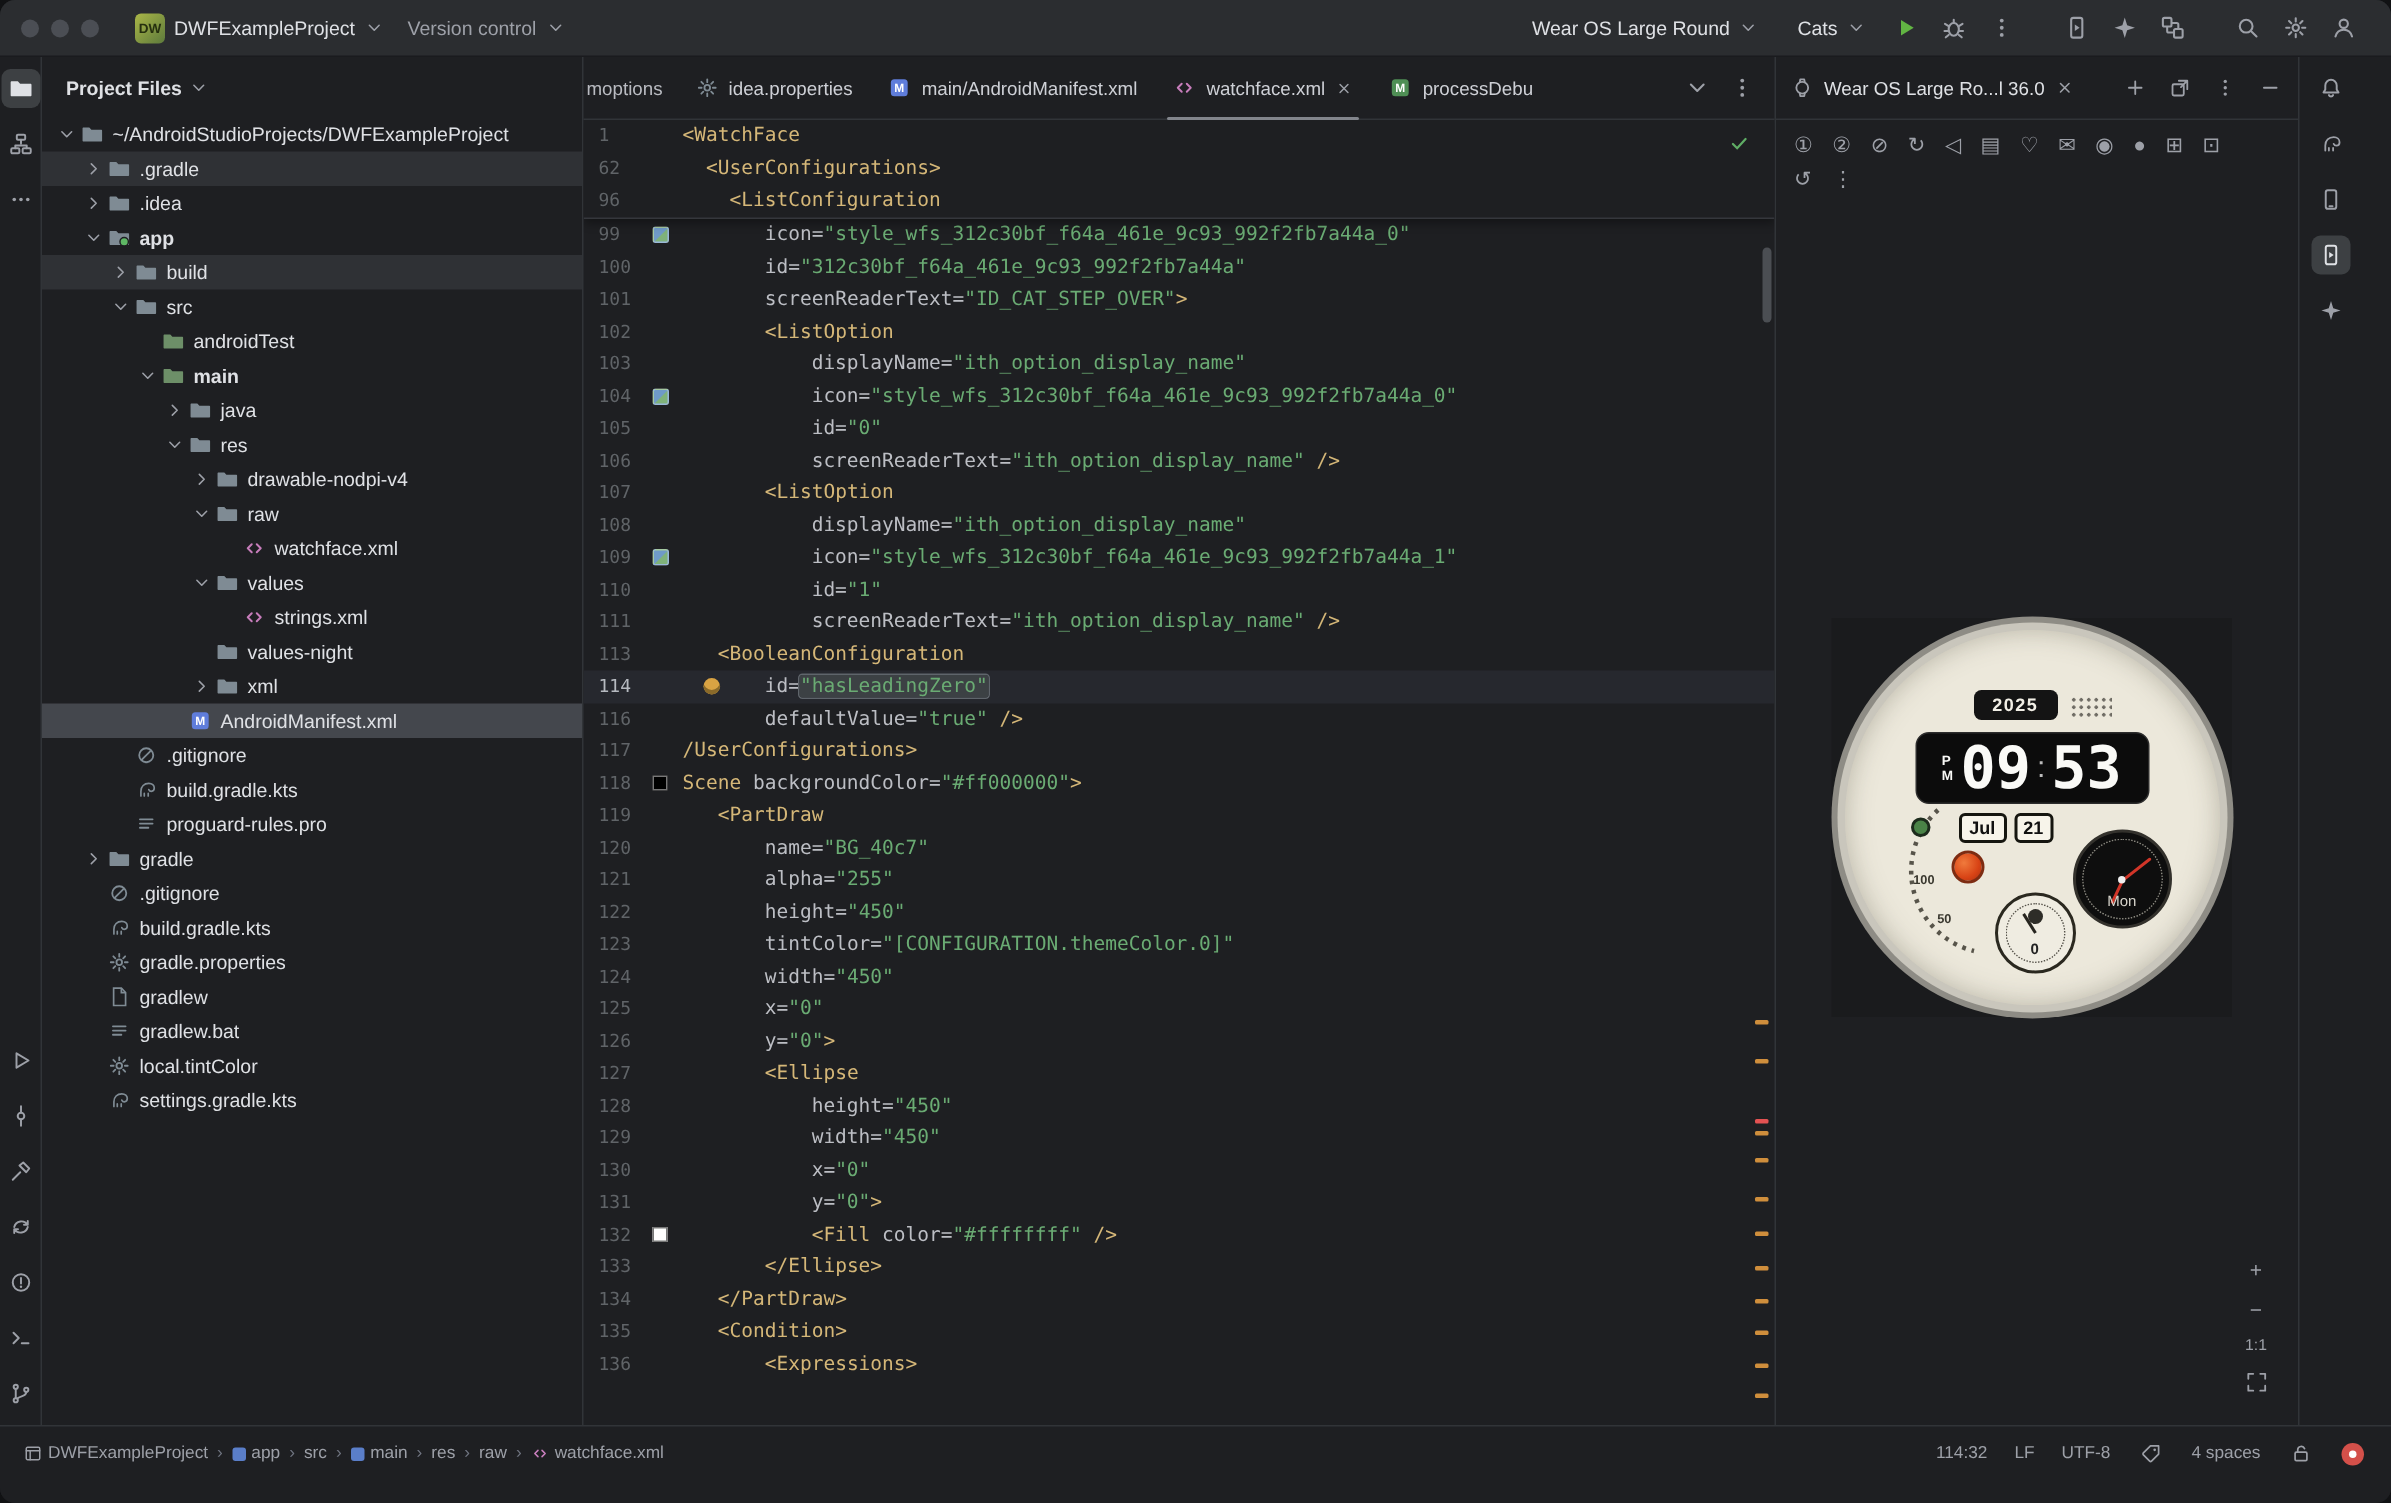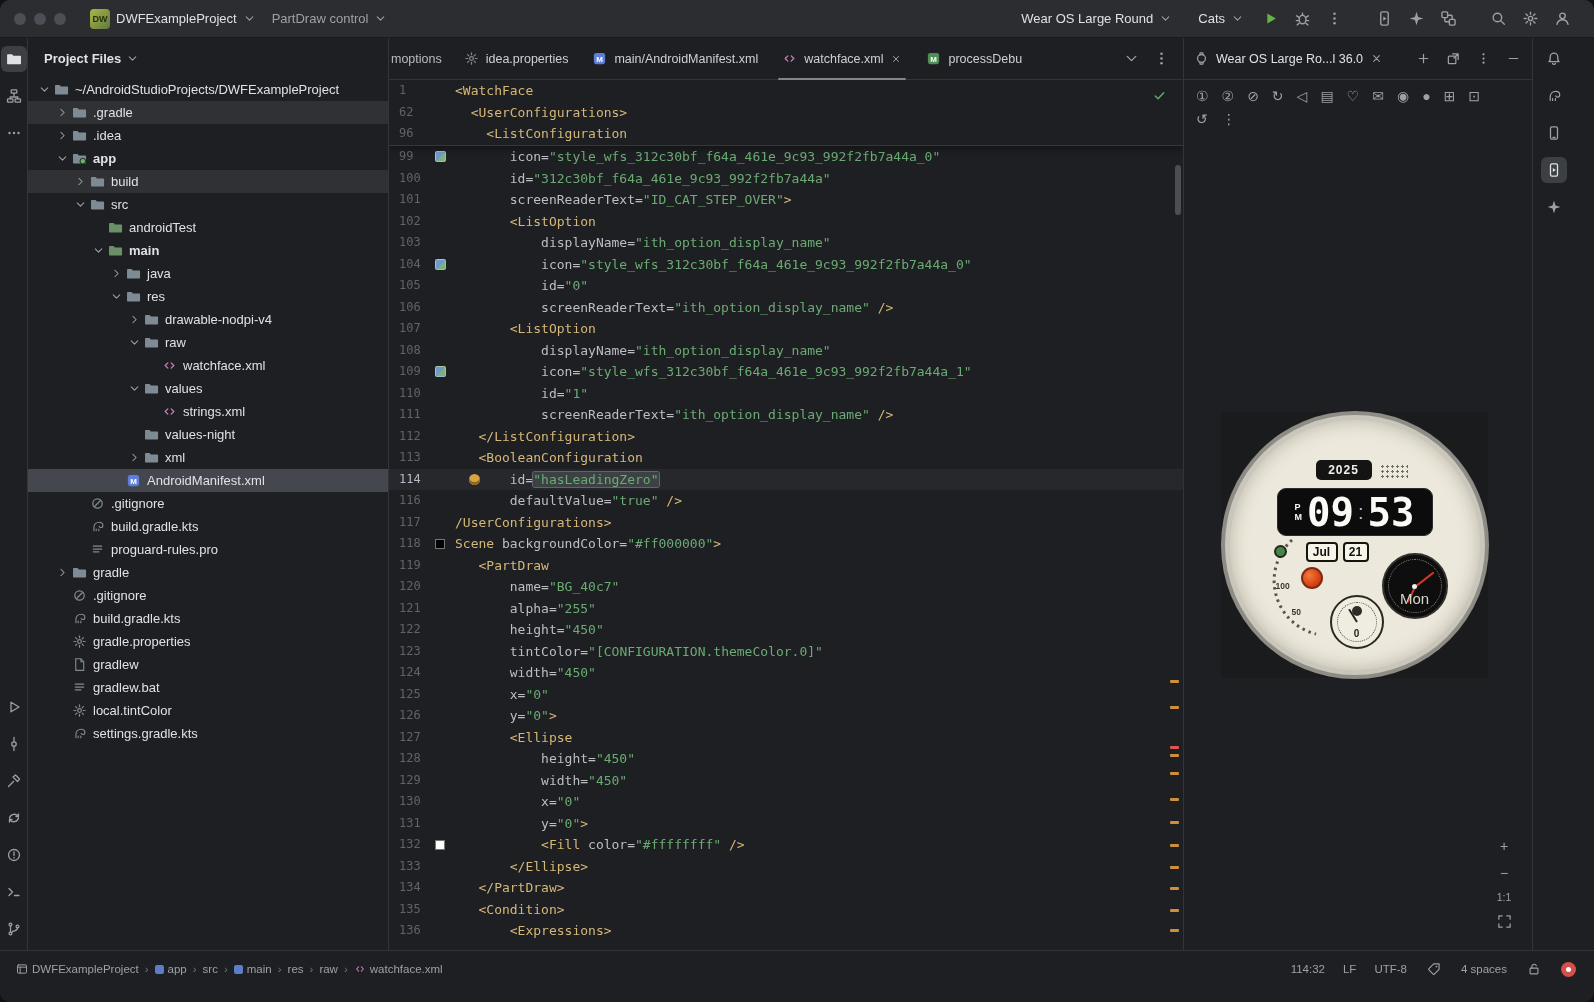--- a/index.html
+++ b/index.html
@@ -104,21 +104,21 @@
   .w-mer { display:flex; flex-direction:column; font-size:9px; font-weight:bold; line-height:10px; margin-right:2px; }
   .w-dig { font-family:"DejaVu Sans Mono", monospace; font-size:39px; font-weight:bold; }
   .w-colon { font-size:20px; color:#bbb; margin:0 1px; }
   .w-green { left:44px; top:125px; width:13px; height:13px; border-radius:50%; background:#4a8347; border:2px solid #1c2b1c; }
   .w-date { height:20px; background:#f7f4ea; border:2px solid #15150f; border-radius:4px; color:#111;
             font-size:12px; font-weight:bold; display:flex; align-items:center; justify-content:center; }
   .w-month { left:76px; top:122px; width:32px; }
   .w-day { left:113px; top:122px; width:26px; }
   .w-sub { left:152px; top:133px; width:66px; height:66px; border-radius:50%; background:#0e0e0e; border:2px solid #33312c; }
   .w-sub::before { content:''; position:absolute; inset:4px; border:1px dotted #8a887f; border-radius:50%; }
-  .w-sub .w-wk { position:absolute; left:0; right:0; bottom:10px; text-align:center; font-size:15px; color:#d8d5cc; }
+  .w-sub .w-wk { position:absolute; left:0; right:0; bottom:10px; text-align:center; font-size:10px; color:#d8d5cc; }
   .w-hand { position:absolute; left:50%; top:50%; height:2px; background:#d13528; transform-origin:left center; border-radius:1px; }
   .w-sub .w-cdot { position:absolute; left:50%; top:50%; width:5px; height:5px; margin:-2.5px; background:#eee; border-radius:50%; }
   .w-knob { left:71px; top:147px; width:22px; height:22px; border-radius:50%;
             background:radial-gradient(circle at 35% 35%, #f07a3c, #d84315 60%, #a83212); border:2px solid #7d2c12; }
   .w-glabel { font-size:8.5px; font-weight:bold; color:#3a382f; }
   .w-bot { left:100px; top:175px; width:54px; height:54px; border-radius:50%; background:#efece1; border:2px solid #2a281f; }
   .w-bot::before { content:''; position:absolute; inset:5px; border:1.5px dotted #55524a; border-radius:50%; }
   .w-bot .w-botic { position:absolute; left:50%; top:9px; width:10px; height:10px; margin-left:-5px; border-radius:50%; background:#2e2d28; }
   .w-bot .w-botval { position:absolute; left:0; right:0; bottom:8px; text-align:center; font-size:10px; font-weight:bold; color:#222; }
   .w-needle { position:absolute; left:50%; top:50%; width:2px; height:15px; background:#26241e; transform-origin:bottom center;
@@ -162,21 +162,21 @@
     <div class="chip" style="margin-left:16px">
       <span class="dw-badge">DW</span>
       <span>DWFExampleProject</span>
       <span class="chev">
           <svg viewBox="0 0 16 16">
             <path d="M4 6l4 4 4-4" fill="none" stroke="currentColor" stroke-width="1.3" stroke-linecap="round" stroke-linejoin="round"></path>
           </svg>
         </span>
     </div>
     <div class="chip dim">
-      <span>PartDraw control</span>
+      <span>Version control</span>
       <span class="chev">
           <svg viewBox="0 0 16 16">
             <path d="M4 6l4 4 4-4" fill="none" stroke="currentColor" stroke-width="1.3" stroke-linecap="round" stroke-linejoin="round"></path>
           </svg>
         </span>
     </div>
     <div class="tb-right">
       <div class="chip">
         <span class="cicon">
             <svg viewBox="0 0 16 16">
@@ -814,25 +814,20 @@
         </div>
         <div class="cl">
           <span class="ln">110</span>
           <span class="gslot"></span>
           <span class="codetxt">           <span class="a">id=</span><span class="s">"1"</span></span>
         </div>
         <div class="cl">
           <span class="ln">111</span>
           <span class="gslot"></span>
           <span class="codetxt">           <span class="a">screenReaderText=</span><span class="s">"ith_option_display_name"</span><span class="t"> /&gt;</span></span>
-        </div>
-        <div class="cl">
-          <span class="ln">112</span>
-          <span class="gslot"></span>
-          <span class="codetxt">   <span class="t">&lt;/ListConfiguration&gt;</span></span>
         </div>
         <div class="cl">
           <span class="ln">113</span>
           <span class="gslot"></span>
           <span class="codetxt">   <span class="t">&lt;BooleanConfiguration</span></span>
         </div>
         <div class="cl cur">
           <span class="bulb"></span>
           <span class="ln">114</span>
           <span class="gslot"></span>

